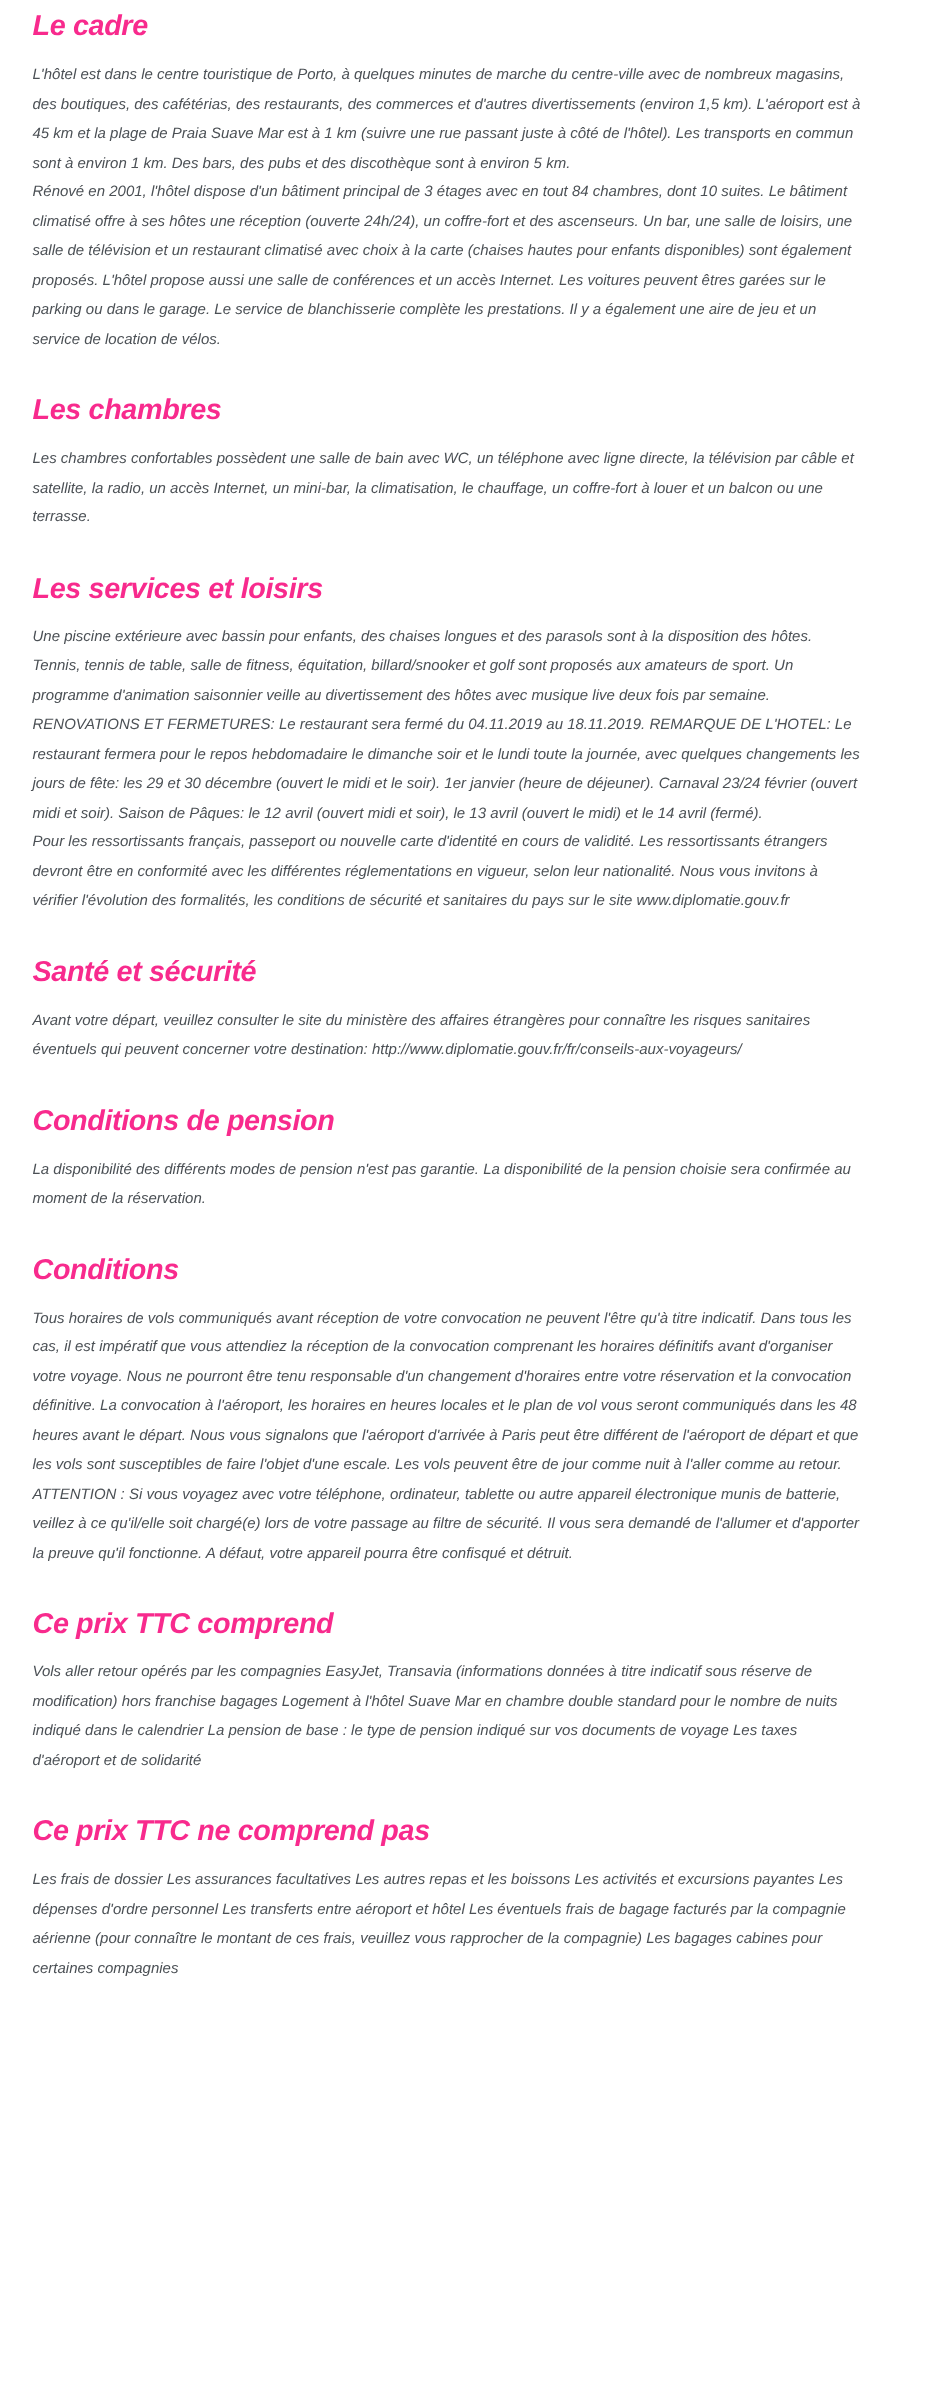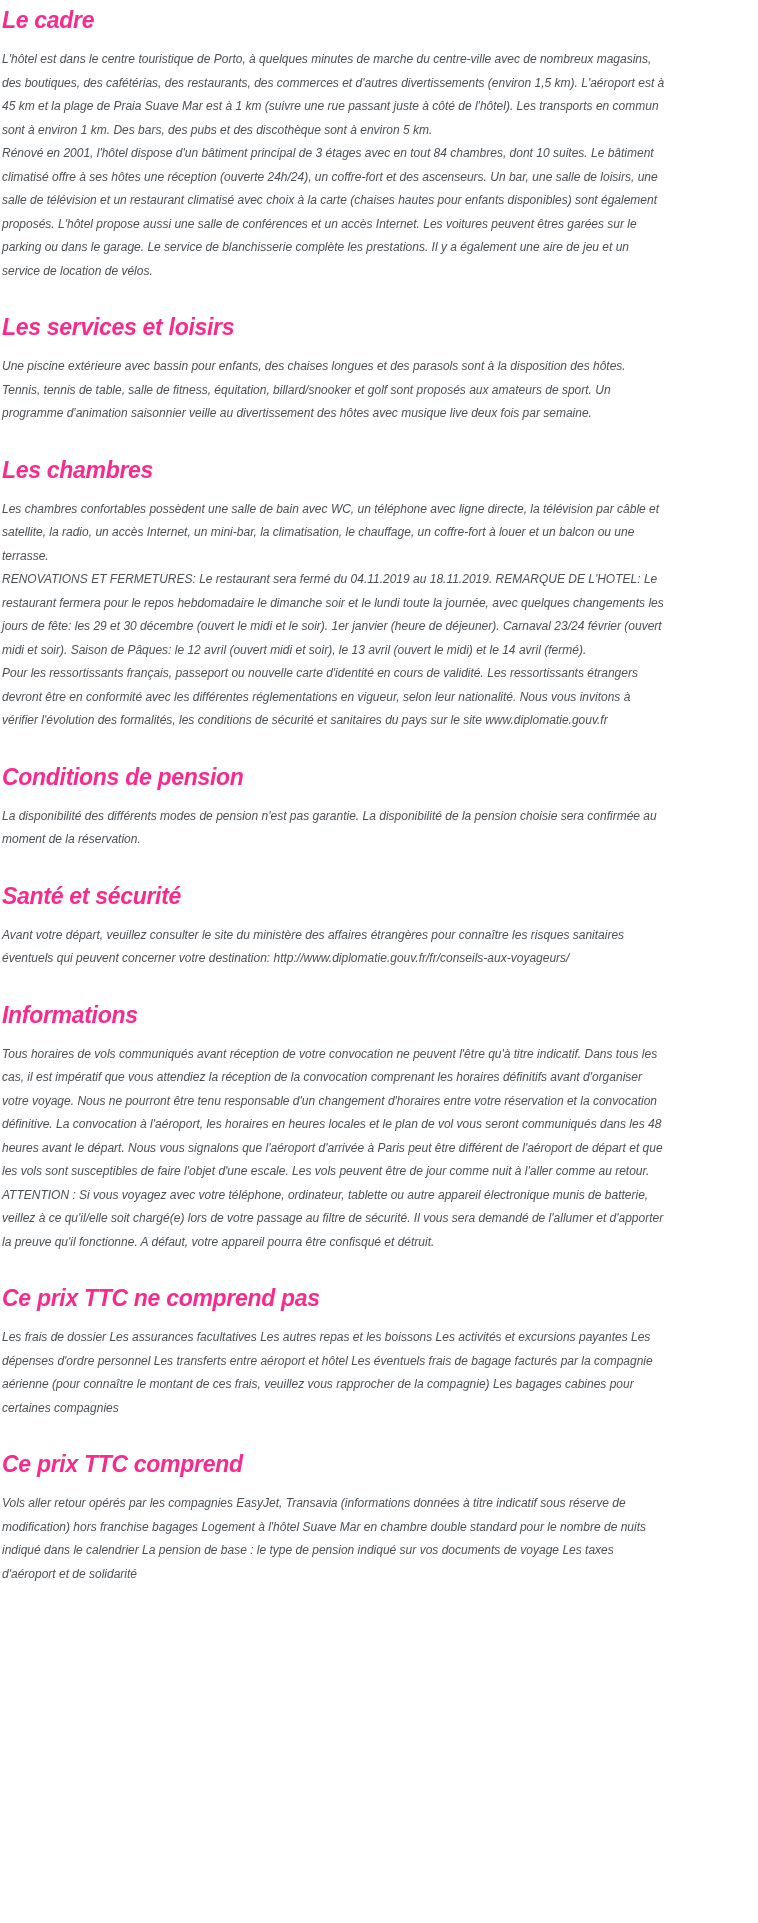--- a/index.html
+++ b/index.html
@@ -5,20 +5,21 @@
   * { box-sizing: border-box; }
   html, body { margin: 0; padding: 0; }
   body {
     width: 758px;
     background: #ffffff;
     font-family: "Liberation Sans", sans-serif;
   }
   .doc {
     width: 670px;
     padding: 0 3px 0 2px;
+    margin-left: 24px;
   }
   .section h2 {
     font-family: "Liberation Sans", sans-serif;
     font-style: italic;
     font-weight: 700;
     font-size: 23px;
     line-height: 28px;
     color: #f82a8d;
     margin: 30px 0 14px 0;
     letter-spacing: -0.3px;
@@ -44,59 +45,59 @@
   <div class="section">
     <h2>Le cadre</h2>
     <p>L'hôtel est dans le centre touristique de Porto, à quelques minutes de marche du centre-ville avec de nombreux magasins, des boutiques, des cafétérias, des restaurants, des commerces et d'autres divertissements (environ 1,5 km). L'aéroport est à 45 km et la plage de Praia Suave Mar est à 1 km (suivre une rue passant juste à côté de l'hôtel). Les transports en commun sont à environ 1 km. Des bars, des pubs et des discothèque sont à environ 5 km.</p>
   </div>
 
   <div class="section">
     <p>Rénové en 2001, l'hôtel dispose d'un bâtiment principal de 3 étages avec en tout 84 chambres, dont 10 suites. Le bâtiment climatisé offre à ses hôtes une réception (ouverte 24h/24), un coffre-fort et des ascenseurs. Un bar, une salle de loisirs, une salle de télévision et un restaurant climatisé avec choix à la carte (chaises hautes pour enfants disponibles) sont également proposés. L'hôtel propose aussi une salle de conférences et un accès Internet. Les voitures peuvent êtres garées sur le parking ou dans le garage. Le service de blanchisserie complète les prestations. Il y a également une aire de jeu et un service de location de vélos.</p>
   </div>
 
   <div class="section">
-    <h2>Les services et loisirs</h2>
-    <p>Une piscine extérieure avec bassin pour enfants, des chaises longues et des parasols sont à la disposition des hôtes. Tennis, tennis de table, salle de fitness, équitation, billard/snooker et golf sont proposés aux amateurs de sport. Un programme d'animation saisonnier veille au divertissement des hôtes avec musique live deux fois par semaine.</p>
+    <h2>Les chambres</h2>
+    <p>Les chambres confortables possèdent une salle de bain avec WC, un téléphone avec ligne directe, la télévision par câble et satellite, la radio, un accès Internet, un mini-bar, la climatisation, le chauffage, un coffre-fort à louer et un balcon ou une terrasse.</p>
   </div>
 
   <div class="section">
-    <h2>Les chambres</h2>
-    <p>Les chambres confortables possèdent une salle de bain avec WC, un téléphone avec ligne directe, la télévision par câble et satellite, la radio, un accès Internet, un mini-bar, la climatisation, le chauffage, un coffre-fort à louer et un balcon ou une terrasse.</p>
+    <h2>Les services et loisirs</h2>
+    <p>Une piscine extérieure avec bassin pour enfants, des chaises longues et des parasols sont à la disposition des hôtes. Tennis, tennis de table, salle de fitness, équitation, billard/snooker et golf sont proposés aux amateurs de sport. Un programme d'animation saisonnier veille au divertissement des hôtes avec musique live deux fois par semaine.</p>
   </div>
 
   <div class="section">
     <p>RENOVATIONS ET FERMETURES: Le restaurant sera fermé du 04.11.2019 au 18.11.2019. REMARQUE DE L'HOTEL: Le restaurant fermera pour le repos hebdomadaire le dimanche soir et le lundi toute la journée, avec quelques changements les jours de fête: les 29 et 30 décembre (ouvert le midi et le soir). 1er janvier (heure de déjeuner). Carnaval 23/24 février (ouvert midi et soir). Saison de Pâques: le 12 avril (ouvert midi et soir), le 13 avril (ouvert le midi) et le 14 avril (fermé).</p>
   </div>
 
   <div class="section">
     <p>Pour les ressortissants français, passeport ou nouvelle carte d'identité en cours de validité. Les ressortissants étrangers devront être en conformité avec les différentes réglementations en vigueur, selon leur nationalité. Nous vous invitons à vérifier l'évolution des formalités, les conditions de sécurité et sanitaires du pays sur le site www.diplomatie.gouv.fr</p>
   </div>
 
   <div class="section">
+    <h2>Santé et sécurité</h2>
+    <p>Avant votre départ, veuillez consulter le site du ministère des affaires étrangères pour connaître les risques sanitaires éventuels qui peuvent concerner votre destination: http://www.diplomatie.gouv.fr/fr/conseils-aux-voyageurs/</p>
+  </div>
+
+  <div class="section">
     <h2>Conditions de pension</h2>
     <p>La disponibilité des différents modes de pension n'est pas garantie. La disponibilité de la pension choisie sera confirmée au moment de la réservation.</p>
   </div>
 
   <div class="section">
-    <h2>Santé et sécurité</h2>
-    <p>Avant votre départ, veuillez consulter le site du ministère des affaires étrangères pour connaître les risques sanitaires éventuels qui peuvent concerner votre destination: http://www.diplomatie.gouv.fr/fr/conseils-aux-voyageurs/</p>
-  </div>
-
-  <div class="section">
-    <h2>Informations</h2>
+    <h2>Conditions</h2>
     <p>Tous horaires de vols communiqués avant réception de votre convocation ne peuvent l'être qu'à titre indicatif. Dans tous les cas, il est impératif que vous attendiez la réception de la convocation comprenant les horaires définitifs avant d'organiser votre voyage. Nous ne pourront être tenu responsable d'un changement d'horaires entre votre réservation et la convocation définitive. La convocation à l'aéroport, les horaires en heures locales et le plan de vol vous seront communiqués dans les 48 heures avant le départ. Nous vous signalons que l'aéroport d'arrivée à Paris peut être différent de l'aéroport de départ et que les vols sont susceptibles de faire l'objet d'une escale. Les vols peuvent être de jour comme nuit à l'aller comme au retour.</p>
   </div>
 
   <div class="section">
     <p>ATTENTION : Si vous voyagez avec votre téléphone, ordinateur, tablette ou autre appareil électronique munis de batterie, veillez à ce qu'il/elle soit chargé(e) lors de votre passage au filtre de sécurité. Il vous sera demandé de l'allumer et d'apporter la preuve qu'il fonctionne. A défaut, votre appareil pourra être confisqué et détruit.</p>
   </div>
 
   <div class="section">
-    <h2>Ce prix TTC ne comprend pas</h2>
-    <p>Les frais de dossier Les assurances facultatives Les autres repas et les boissons Les activités et excursions payantes Les dépenses d'ordre personnel Les transferts entre aéroport et hôtel Les éventuels frais de bagage facturés par la compagnie aérienne (pour connaître le montant de ces frais, veuillez vous rapprocher de la compagnie) Les bagages cabines pour certaines compagnies</p>
+    <h2>Ce prix TTC comprend</h2>
+    <p>Vols aller retour opérés par les compagnies EasyJet, Transavia (informations données à titre indicatif sous réserve de modification) hors franchise bagages Logement à l'hôtel Suave Mar en chambre double standard pour le nombre de nuits indiqué dans le calendrier La pension de base : le type de pension indiqué sur vos documents de voyage Les taxes d'aéroport et de solidarité</p>
   </div>
 
   <div class="section">
-    <h2>Ce prix TTC comprend</h2>
-    <p>Vols aller retour opérés par les compagnies EasyJet, Transavia (informations données à titre indicatif sous réserve de modification) hors franchise bagages Logement à l'hôtel Suave Mar en chambre double standard pour le nombre de nuits indiqué dans le calendrier La pension de base : le type de pension indiqué sur vos documents de voyage Les taxes d'aéroport et de solidarité</p>
+    <h2>Ce prix TTC ne comprend pas</h2>
+    <p>Les frais de dossier Les assurances facultatives Les autres repas et les boissons Les activités et excursions payantes Les dépenses d'ordre personnel Les transferts entre aéroport et hôtel Les éventuels frais de bagage facturés par la compagnie aérienne (pour connaître le montant de ces frais, veuillez vous rapprocher de la compagnie) Les bagages cabines pour certaines compagnies</p>
   </div>
 
 </div>
 
 </body></html>

